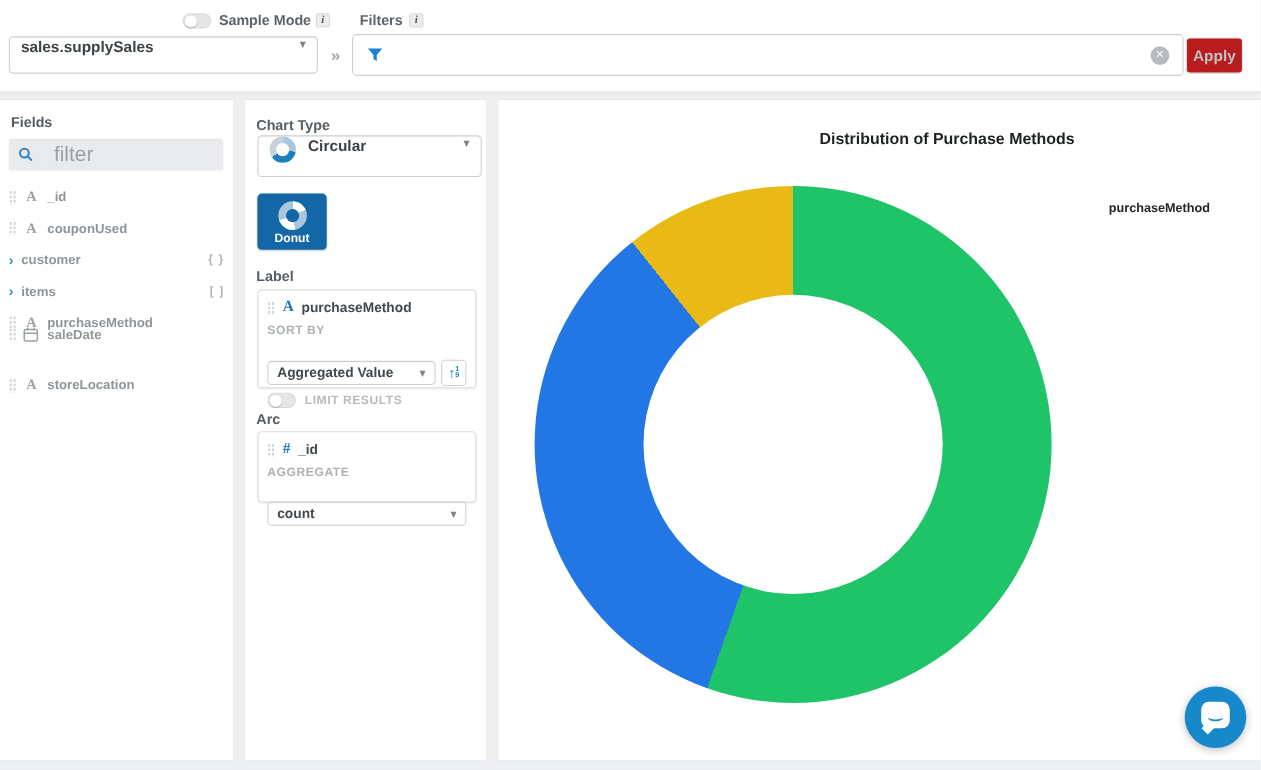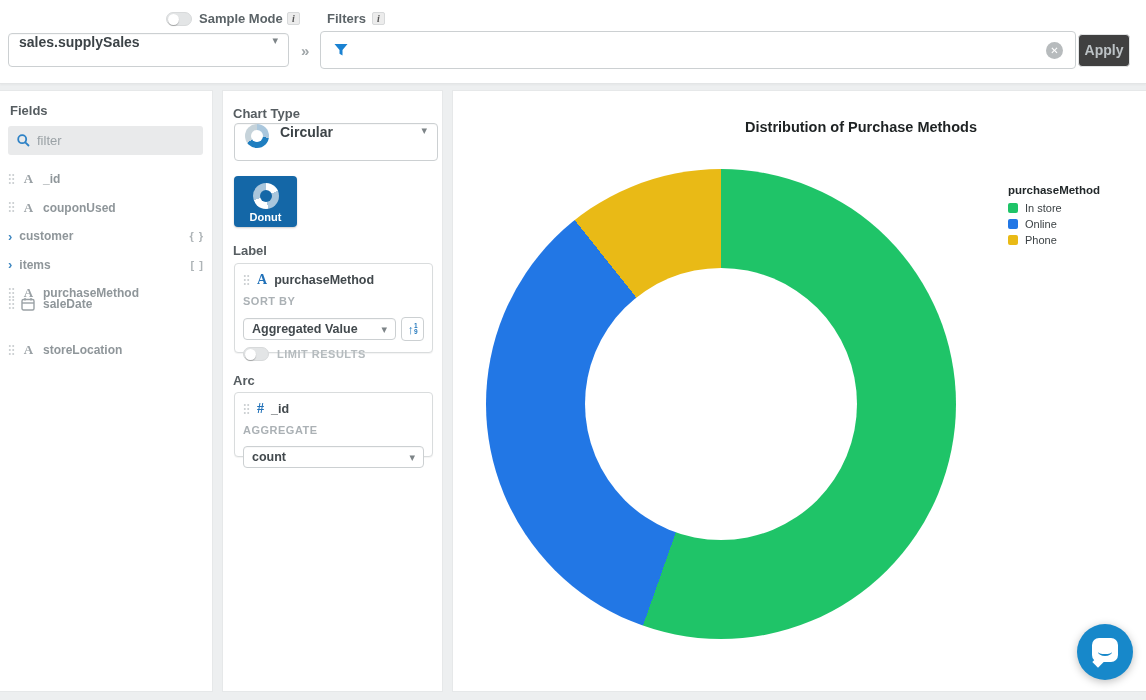--- a/index.html
+++ b/index.html
@@ -17,50 +17,50 @@
   .bar-label { font-size:13px; font-weight:bold; color:#5b6367; }
   .info-badge { display:inline-block; width:13px; height:13px; background:#ececec; border:1px solid #d7d9da; border-radius:2px; font:italic bold 10px/11px "Liberation Serif",serif; color:#555; text-align:center; vertical-align:middle; }
   .toggle { width:26px; height:14px; border-radius:8px; background:#e3e5e6; border:1px solid #d8dadb; position:relative; }
   .toggle .knob { position:absolute; left:1px; top:1px; width:11px; height:11px; border-radius:50%; background:#fff; box-shadow:0 1px 1px rgba(0,0,0,.25); }
   .select-box { background:#fff; border:1px solid #ccd0d2; border-radius:4px; display:flex; align-items:flex-start; padding:0 10px; box-shadow:inset 0 1px 1px rgba(0,0,0,.03); cursor:pointer; }
   .select-box .val { font-size:14px; font-weight:bold; color:#3c4347; }
   .caret { margin-left:auto; color:#7d8487; font-size:11px; }
   .chev-sep { color:#9fa5a8; font-size:15px; font-weight:bold; letter-spacing:-3px; }
   .filterbar { background:#fff; border:1px solid #ccd0d2; border-radius:4px; display:flex; align-items:center; padding:0 12px; }
   .clear-btn { width:17px; height:17px; border-radius:50%; background:#b7bbbd; color:#fff; font-size:10px; line-height:17px; text-align:center; font-weight:bold; cursor:pointer; }
-  .apply-btn { background:#404040; border:1px solid #e2e4e5; border-radius:4px; color:#bcc2c5; font-size:14px; font-weight:bold; text-align:center; line-height:31px; cursor:default; }
+  .apply-btn { background:#b91c1c; border:1px solid #e2e4e5; border-radius:4px; color:#bcc2c5; font-size:14px; font-weight:bold; text-align:center; line-height:31px; cursor:default; }
 
   
   .panel { background:#fff; border:1px solid #e6e8e9; }
   .panel-title { font-size:13px; font-weight:bold; color:#565d61; }
 
   
   .search-box { background:#e9eaeb; border-radius:3px; display:flex; align-items:center; padding:0 9px; }
-  .search-box input { border:none; outline:none; background:transparent; font-size:13px; color:#737373; width:140px; margin-left:7px; font-family:inherit; }
+  .search-box input { border:none; outline:none; background:transparent; font-size:19px; color:#737373; width:140px; margin-left:19px; font-family:inherit; }
   .search-box input::placeholder { color:#9ba2a6; }
   .field-row { position:absolute; left:8px; width:196px; height:20px; display:flex; align-items:center; cursor:grab; }
   .drag-dots { width:7px; height:13px; background-image:radial-gradient(#cdd1d3 1px, transparent 1.2px); background-size:3.5px 4px; margin-right:6px; flex:none; }
   .ticon { color:#9aa1a5; font-weight:bold; font-size:13px; width:15px; text-align:center; margin-right:7px; flex:none; font-family:"Liberation Serif",serif; }
   .fname { font-size:12px; font-weight:bold; color:#8f969a; }
   .fchev { color:#3e87c0; font-size:13px; font-weight:bold; margin-right:7px; flex:none; }
   .fbadge { margin-left:auto; color:#aeb4b7; font-size:11px; font-weight:bold; letter-spacing:1px; }
 
   
   .mini-donut { width:24px; height:24px; border-radius:50%; position:relative; flex:none; }
   .mini-donut .hole { position:absolute; left:6px; top:6px; width:12px; height:12px; border-radius:50%; background:#fff; }
   .subtype-tile { background:#1467a7; border-radius:4px; text-align:center; cursor:pointer; box-shadow:0 1px 2px rgba(0,0,0,.2); }
   .subtype-tile .tile-donut { width:26px; height:26px; border-radius:50%; margin:7px auto 2px; position:relative;
      background:conic-gradient(#fff 0 65deg, #a9c6dc 65deg 170deg, #fff 170deg 250deg, #a9c6dc 250deg 360deg); }
   .subtype-tile .tile-donut .hole { position:absolute; left:7px; top:7px; width:12px; height:12px; border-radius:50%; background:#1467a7; }
   .subtype-tile .tlabel { color:#fff; font-size:11px; font-weight:bold; padding-bottom:5px; }
   .channel-card { background:#fff; border:1px solid #d9dcdd; border-radius:4px; box-shadow:0 1px 1px rgba(0,0,0,.05); position:absolute; }
   .chip-row { display:flex; align-items:center; padding:8px 8px 4px 8px; }
   .chip-icon { color:#2272b9; font-weight:bold; font-size:14px; margin:0 7px 0 1px; font-family:"Liberation Serif",serif; }
   .chip-name { font-size:12.5px; font-weight:bold; color:#42494d; }
-  .sub-label { font-size:11px; font-weight:bold; color:#abb1b5; letter-spacing:.5px; padding:3px 8px 10px; }
+  .sub-label { font-size:11px; font-weight:bold; color:#abb1b5; letter-spacing:.5px; padding:3px 8px 20px; }
   .small-select { border:1px solid #ccd0d2; border-radius:4px; background:#fff; display:flex; align-items:center; padding:0 8px; height:22px; box-shadow:inset 0 1px 1px rgba(0,0,0,.03); cursor:pointer; }
   .small-select .val { font-size:12.5px; font-weight:bold; color:#42494d; }
   .sort-btn { border:1px solid #ccd0d2; border-radius:4px; width:23px; height:24px; display:flex; align-items:center; justify-content:center; cursor:pointer; background:#fff; }
   .sort-btn .arr { color:#2479bd; font-size:13px; font-weight:bold; }
   .sort-btn .nums { display:flex; flex-direction:column; font-size:6.5px; font-weight:bold; color:#2479bd; line-height:6.5px; }
   .toggle-row { display:flex; align-items:center; padding:6px 8px; }
   .toggle-row .tlbl { font-size:11px; font-weight:bold; color:#b5bbbe; letter-spacing:.5px; margin-left:8px; }
 
   
   .chart-title { font-size:14.5px; font-weight:bold; color:#1e2223; text-align:center; }
@@ -236,34 +236,20 @@
 
 <div class="abs panel" style="left:452px; top:90px; width:694px; height:602px; border-right:none;">
   <div class="abs chart-title" style="left:0; top:28px; width:816px;">Distribution of Purchase Methods</div>
 
   <div class="donut abs" id="donut" style="left: 33px; top: 78px; width: 470px; height: 470px; background: conic-gradient(rgb(31, 196, 104) 0deg, rgb(31, 196, 104) 199.4deg, rgb(34, 119, 229) 199.4deg, rgb(34, 119, 229) 321.5deg, rgb(233, 186, 22) 321.5deg, rgb(233, 186, 22) 360deg);">
     <div class="hole" id="donut-hole" style="height: 272.6px; width: 272.6px; top: 98.7px; left: 98.7px;"></div>
   </div>
 
   <div class="abs" style="left:555px; top:93px;">
     <div class="legend-title">purchaseMethod</div>
-    <div id="legend-items">
-        <div class="legend-item">
-          <span class="legend-swatch" style="background:#1fc468"></span>
-          <span class="legend-label">In store</span>
-        </div>
-        <div class="legend-item">
-          <span class="legend-swatch" style="background:#2277e5"></span>
-          <span class="legend-label">Online</span>
-        </div>
-        <div class="legend-item">
-          <span class="legend-swatch" style="background:#e9ba16"></span>
-          <span class="legend-label">Phone</span>
-        </div>
-      </div>
   </div>
 </div>
 
 <div class="abs intercom" style="left:1077px; top:624px;">
   <div class="bubble"></div>
   <div class="tail"></div>
   <div class="smile"></div>
 </div>
 
 </body></html>

